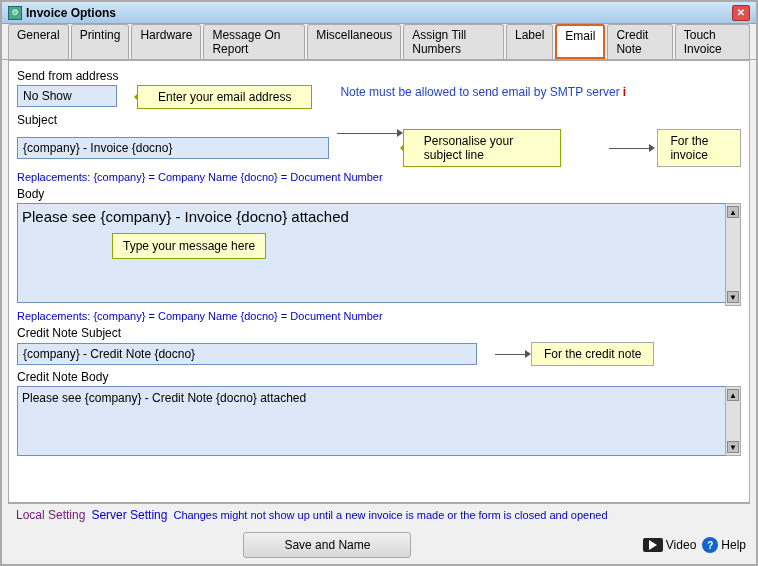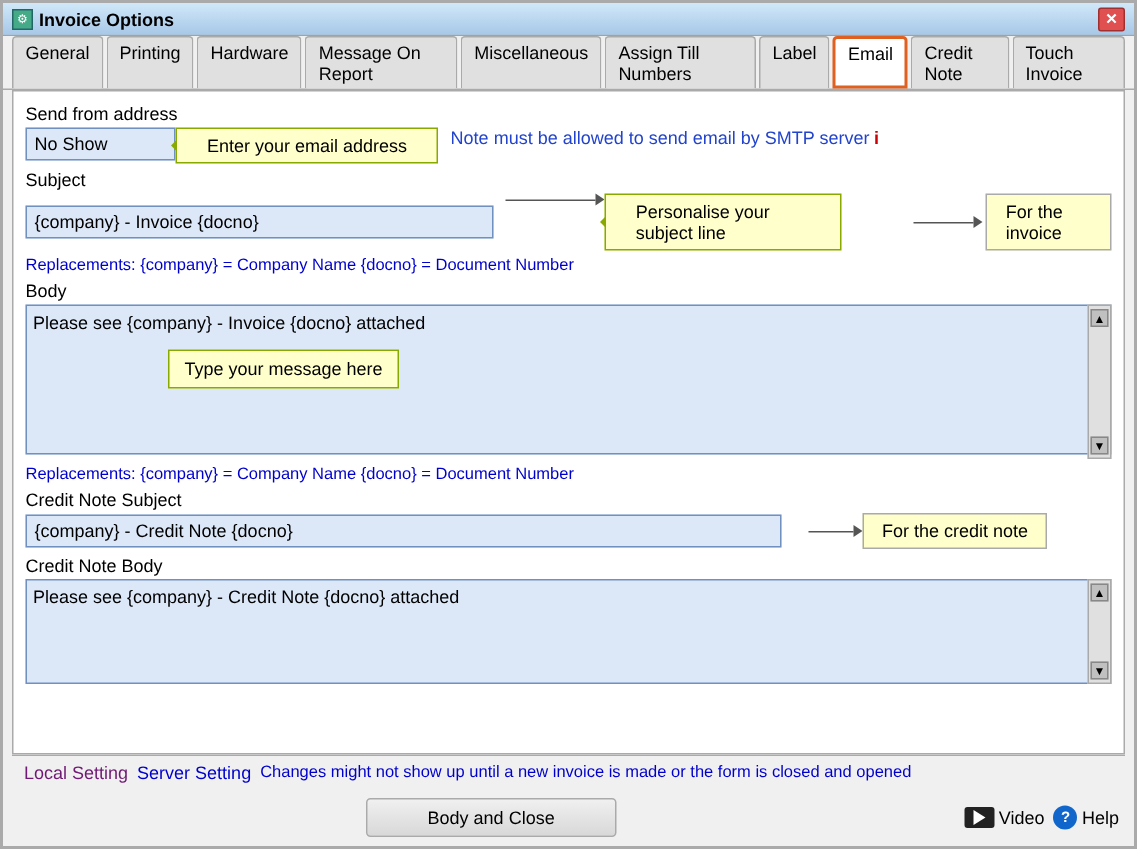--- a/index.html
+++ b/index.html
@@ -9,41 +9,41 @@
     .title-bar-left { display: flex; align-items: center; gap: 4px; }
     .title-icon { width: 14px; height: 14px; background: #4a8; border: 1px solid #266; display: flex; align-items: center; justify-content: center; font-size: 8px; color: white; }
     .title-text { font-size: 12px; font-weight: bold; color: #000; }
     .close-btn { width: 18px; height: 16px; background: #e05050; border: 1px solid #a03030; color: white; font-size: 10px; display: flex; align-items: center; justify-content: center; cursor: pointer; font-weight: bold; border-radius: 2px; }
     .tabs { display: flex; background: #f0f0f0; padding: 0 6px 0 6px; gap: 2px; border-bottom: 1px solid #aaa; }
     .tab { padding: 3px 8px; border: 1px solid #aaa; background: #e0e0e0; cursor: pointer; border-bottom: none; border-radius: 3px 3px 0 0; color: #000; }
     .tab.active { background: #ffffff; border-bottom: 1px solid #fff; z-index: 1; position: relative; }
     .tab.highlighted { border: 2px solid #e06020; }
     .content { flex: 1; background: #ffffff; border: 1px solid #aaa; margin: 0 6px 0 6px; padding: 8px; position: relative; overflow: hidden; }
     .label { font-size: 12px; color: #000; margin-bottom: 2px; }
-    .send-from-row { display: flex; align-items: flex-start; gap: 0; margin-bottom: 4px; }
+    .send-from-row { display: flex; align-items: flex-start; gap: 20px; margin-bottom: 4px; }
     .send-input { width: 100px; border: 1px solid #7090c0; background: #dce8f8; padding: 3px 5px; height: 22px; font-size: 12px; }
     .tooltip-box { border: 1px solid #88aa00; background: #ffffcc; padding: 4px 20px; font-size: 11px; color: #000; position: relative; }
     .tooltip-box::before { content: ''; position: absolute; left: -8px; top: 50%; transform: translateY(-50%); border: 4px solid transparent; border-right-color: #88aa00; }
     .note-text { color: #2244cc; font-size: 11px; margin-left: 8px; display: flex; align-items: center; gap: 3px; }
     .note-i { color: #cc0000; font-weight: bold; font-size: 12px; }
     .subject-row { display: flex; align-items: center; gap: 8px; margin-bottom: 4px; }
     .subject-input { width: 360px; border: 1px solid #7090c0; background: #dce8f8; padding: 3px 5px; height: 22px; font-size: 12px; }
     .arrow-line { display: flex; align-items: center; gap: 0; }
     .arrow-line .line { width: 60px; height: 1px; background: #555; }
     .arrow-line .arrowhead { width: 0; height: 0; border-top: 4px solid transparent; border-bottom: 4px solid transparent; border-left: 6px solid #555; }
     .for-invoice-box { border: 1px solid #aaa; background: #ffffcc; padding: 4px 12px; font-size: 12px; }
     .replacements { font-size: 11px; color: #0000cc; margin-bottom: 4px; }
     .body-label { font-size: 12px; margin-bottom: 2px; }
     .body-area-container { position: relative; width: 100%; margin-bottom: 4px; }
-    .body-textarea { width: 100%; height: 100px; border: 1px solid #7090c0; background: #dce8f8; padding: 4px; font-size: 12px; resize: none; }
+    .body-textarea { width: 100%; height: 100px; border: 1px solid #7090c0; background: #dce8f8; padding: 4px; font-size: 15px; resize: none; }
     .scrollbar-placeholder { position: absolute; right: 0; top: 0; width: 16px; height: 100%; background: #e0e0e0; border: 1px solid #aaa; display: flex; flex-direction: column; align-items: center; justify-content: space-between; padding: 2px 0; }
     .scroll-btn { width: 12px; height: 12px; background: #c0c0c0; border: 1px solid #888; display: flex; align-items: center; justify-content: center; font-size: 8px; cursor: pointer; }
     .credit-section { margin-top: 2px; }
     .credit-subject-row { display: flex; align-items: center; gap: 8px; margin-bottom: 4px; }
-    .credit-subject-input { width: 504px; border: 1px solid #7090c0; background: #dce8f8; padding: 3px 5px; height: 22px; font-size: 12px; }
+    .credit-subject-input { width: 460px; border: 1px solid #7090c0; background: #dce8f8; padding: 3px 5px; height: 22px; font-size: 12px; }
     .for-credit-box { border: 1px solid #aaa; background: #ffffcc; padding: 4px 12px; font-size: 12px; }
     .credit-body-textarea { width: 100%; height: 70px; border: 1px solid #7090c0; background: #dce8f8; padding: 4px; font-size: 12px; resize: none; }
     .footer { background: #f0f0f0; border-top: 1px solid #aaa; padding: 4px 8px; display: flex; align-items: center; gap: 6px; margin: 0 6px; flex-wrap: wrap; }
     .local-setting { color: #701a75; font-size: 12px; cursor: pointer; }
     .server-setting { color: #0000cc; font-size: 12px; cursor: pointer; }
     .footer-note { color: #0000cc; font-size: 11px; }
     .bottom-bar { display: flex; align-items: center; justify-content: space-between; padding: 6px 10px; background: #f0f0f0; }
     .save-btn { padding: 5px 40px; background: linear-gradient(to bottom, #f0f0f0, #d8d8d8); border: 1px solid #aaa; font-size: 12px; cursor: pointer; border-radius: 3px; }
     .right-btns { display: flex; align-items: center; gap: 6px; }
     .video-btn { display: flex; align-items: center; gap: 3px; font-size: 12px; cursor: pointer; }
@@ -160,21 +160,21 @@
   </div>
 
   <div class="footer">
     <span class="local-setting">Local Setting</span>
     <span class="server-setting">Server Setting</span>
     <span class="footer-note">Changes might not show up until a new invoice is made or the form is closed and opened</span>
   </div>
 
   <div class="bottom-bar">
     <div style="flex:1; display:flex; justify-content:center;">
-      <button class="save-btn">Body and Close</button>
+      <button class="save-btn">Save and Name</button>
     </div>
     <div class="right-btns">
       <div class="video-btn">
         <div class="video-icon">
           <div class="play-triangle"></div>
         </div>
         <span>Video</span>
       </div>
       <div class="help-btn">
         <div class="help-icon">?</div>

